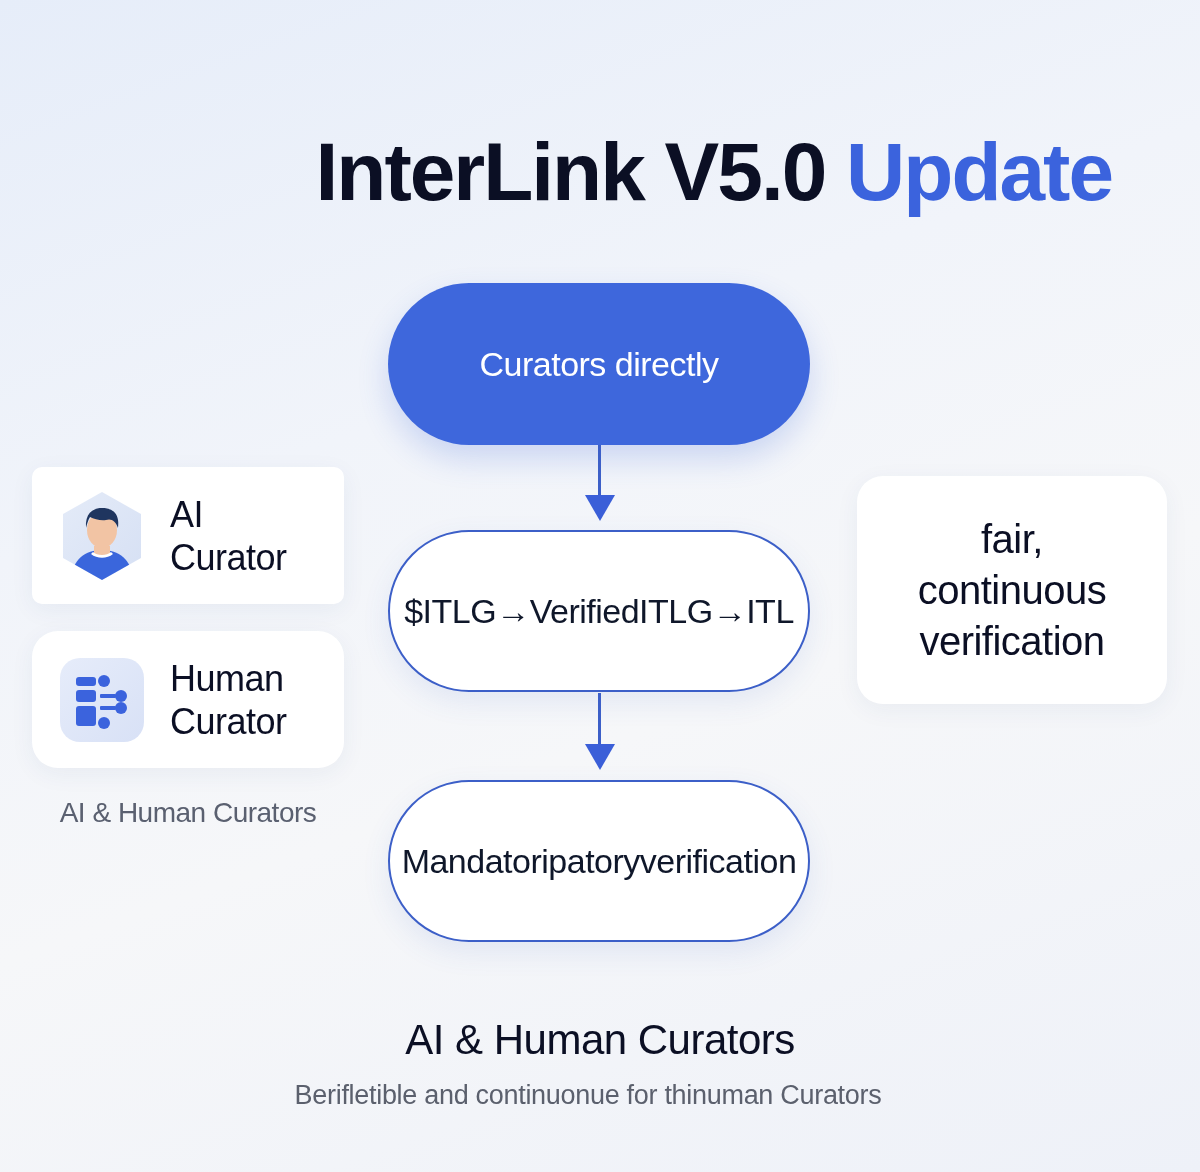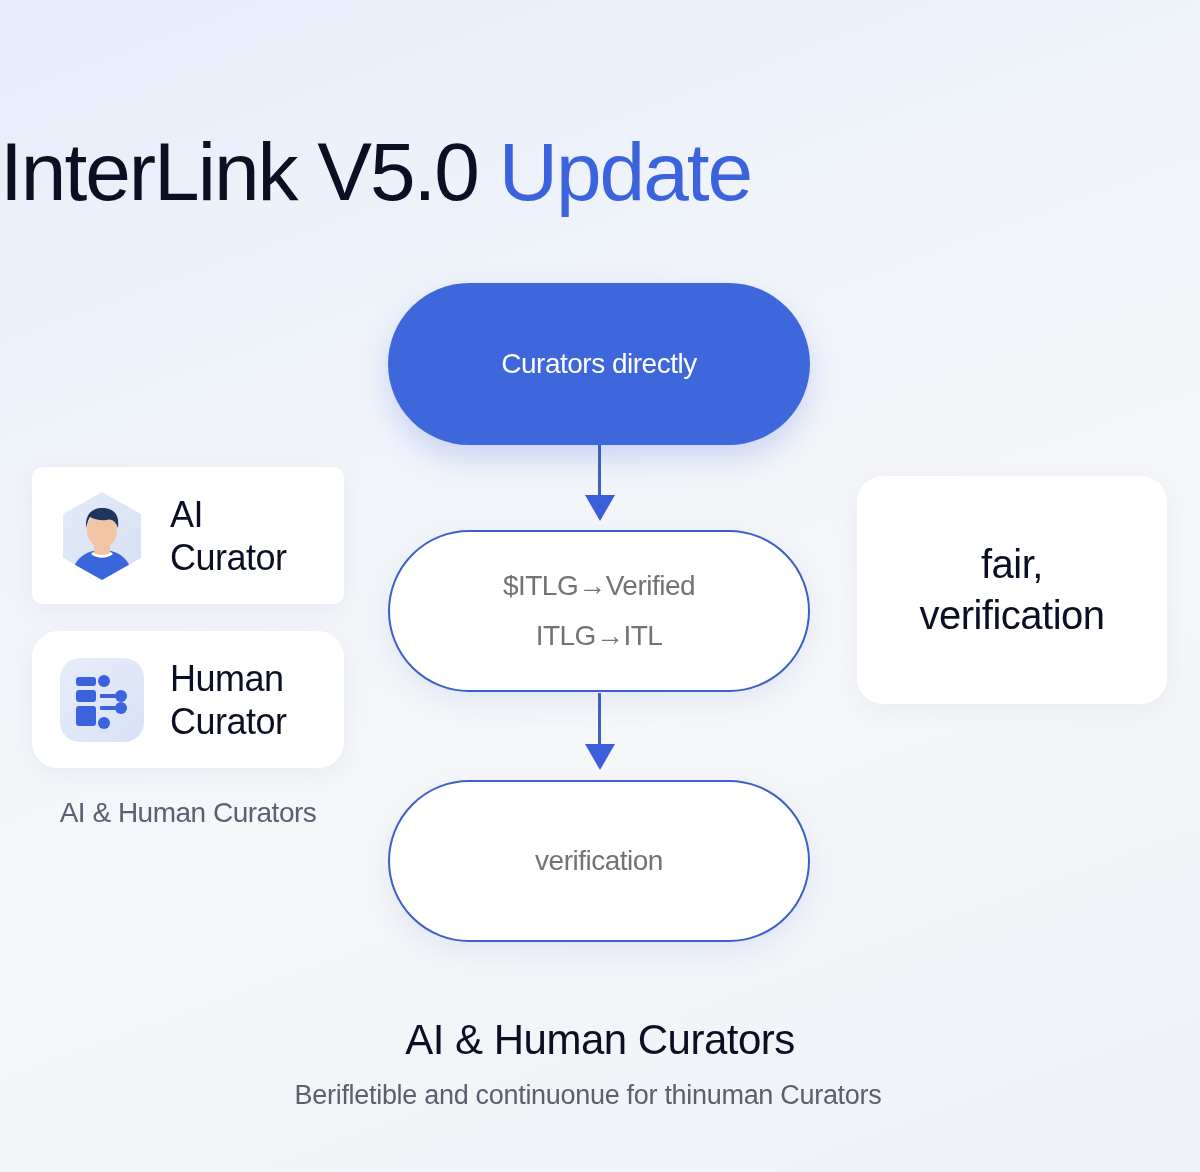--- a/index.html
+++ b/index.html
@@ -8,47 +8,47 @@
       position: relative;
       font-family: "Liberation Sans", "DejaVu Sans", sans-serif;
       background: linear-gradient(160deg, #e6edf9 0%, #f1f4fa 35%, #f6f7f9 60%, #eef1f8 100%);
       color: #0b0f24;
     }
     .abs { position: absolute; }
 
     
     .title {
       left: 0; width: 1112px; top: 122px;
-      text-align: left;
-      font-size: 82px; font-weight: 400;
+      text-align: right;
+      font-size: 82px; font-weight: 700;
       letter-spacing: -2px;
       line-height: 100px;
     }
     .title .t-dark { color: #0b0f24; }
     .title .t-accent { color: #3b63dd; }
 
     
     .pill {
       left: 388px; width: 422px; height: 162px;
       border-radius: 81px;
-      display: flex; flex-direction: column; align-items: center; justify-content: center;
-      text-align: center;
-      font-size: 28px; line-height: 50px;
+      display: flex; flex-direction: row; align-items: center; justify-content: center;
+      text-align: center;
+      font-size: 34px; line-height: 50px;
       letter-spacing: -0.5px;
     }
     .pill-primary {
       top: 283px;
       background: #3e67dc;
       color: #ffffff;
       box-shadow: 0 14px 30px rgba(62,103,220,0.22);
     }
     .pill-outline {
       background: #ffffff;
       border: 2px solid #3c5fc8;
-      color: #737373;
+      color: #0f172a;
       box-shadow: 0 10px 28px rgba(60,95,200,0.10);
     }
     .pill-mid { top: 530px; }
     .pill-bottom { top: 780px; }
 
     
     .arrow-line { left: 598px; width: 3px; background: #3c5fc8; }
     .arrow-head {
       left: 585px; width: 0; height: 0;
       border-left: 15px solid transparent;
@@ -130,20 +130,21 @@
 
 <div class="abs pill pill-outline pill-mid">
   <span>$ITLG→Verified</span>
   <span>ITLG→ITL</span>
 </div>
 
 <div class="abs arrow-line" style="top:693px;height:52px;"></div>
 <div class="abs arrow-head" style="top:744px;"></div>
 
 <div class="abs pill pill-outline pill-bottom">
+  <span>Mandatoripatory</span>
   <span>verification</span>
 </div>
 
 <div class="abs card curator-card curator-ai">
   <div class="curator-icon">
     <svg width="86" height="92" viewBox="0 0 86 92">
       <defs>
         <linearGradient id="hexbg" x1="0" y1="0" x2="1" y2="1">
           <stop offset="0" stop-color="#e4ebf8"></stop>
           <stop offset="1" stop-color="#d6e0f4"></stop>
@@ -192,17 +193,18 @@
   <div class="curator-label">
     <div>Human</div>
     <div>Curator</div>
   </div>
 </div>
 
 <div class="abs curator-caption">AI &amp; Human Curators</div>
 
 <div class="abs card benefit-card">
   <div>fair,</div>
+  <div>continuous</div>
   <div>verification</div>
 </div>
 
 <div class="abs footer-title">AI &amp; Human Curators</div>
 <div class="abs footer-subtitle">Berifletible and continuonue for  thinuman Curators</div>
 
 </body></html>

